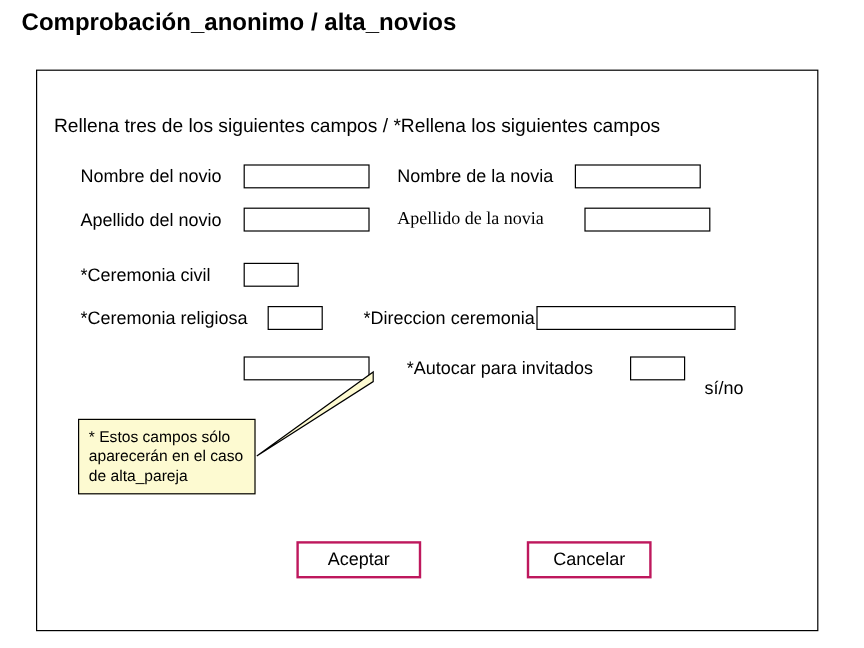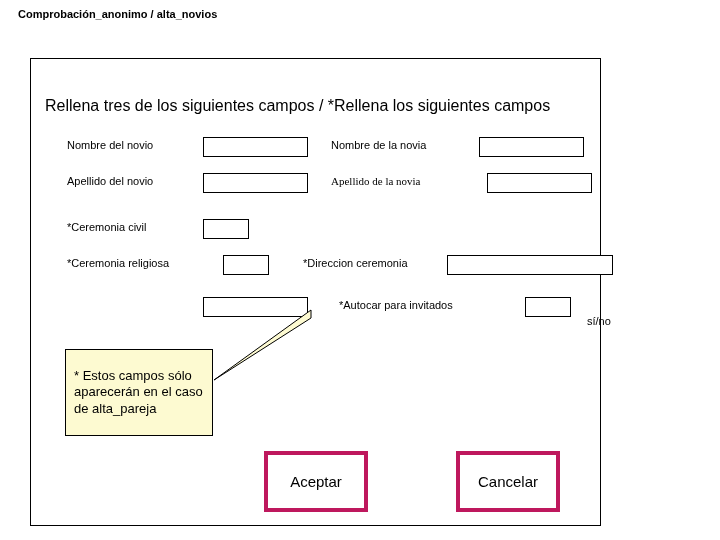--- a/index.html
+++ b/index.html
@@ -11,65 +11,64 @@
     background: #fff;
     width: 720px;
     height: 540px;
     position: relative;
   }
   .breadcrumb {
     position: absolute;
     top: 8px;
     left: 18px;
     font-weight: bold;
-    font-size: 11px;
+    font-size: 20px;
   }
   .panel {
     position: absolute;
     top: 58px;
     left: 30px;
-    width: 571px;
+    width: 652px;
     height: 468px;
     border: 1px solid #000;
   }
   .heading {
     position: absolute;
     top: 38px;
     left: 14px;
     font-size: 16px;
   }
   .lbl {
     position: absolute;
-    font-size: 11px;
+    font-size: 15px;
   }
   .fld {
     position: absolute;
     border: 1px solid #000;
     height: 20px;
     background: #fff;
   }
   .note {
     position: absolute;
     background: #fdfad1;
     border: 1px solid #000;
-    padding: 18px 8px;
+    padding: 6px 8px;
     font-size: 13px;
     width: 148px;
     line-height: 1.25;
   }
   .btn {
     position: absolute;
-    border: 4px solid #be185d;
+    border: 2px solid #be185d;
     background: #fff;
     text-align: center;
     font-size: 15px;
-    padding: 18px 0;
+    padding: 5px 0;
     width: 104px;
     cursor: pointer;
-    margin-left: 17px;
   }
 </style>
 </head>
 <body>
 
 <div class="breadcrumb">Comprobación_anonimo /  alta_novios</div>
 
 <div class="panel">
 
   <div class="heading">Rellena tres de los siguientes campos / *Rellena los siguientes campos</div>

